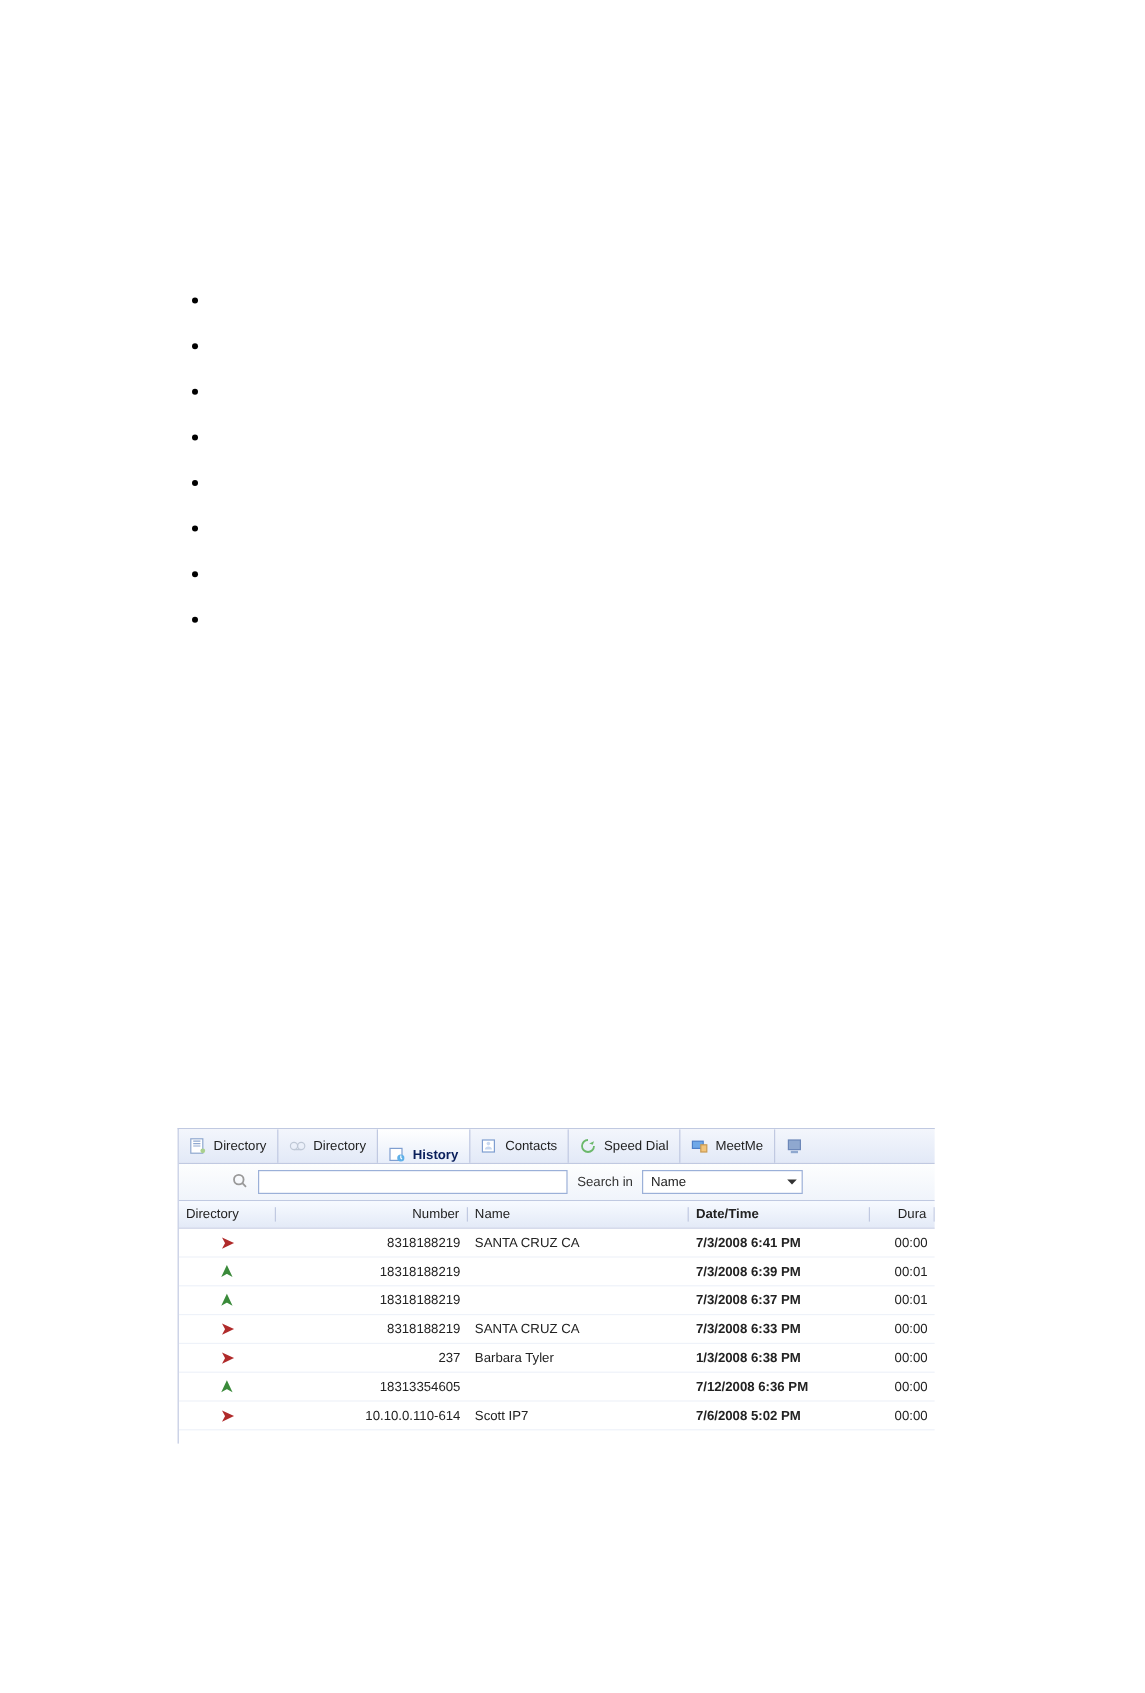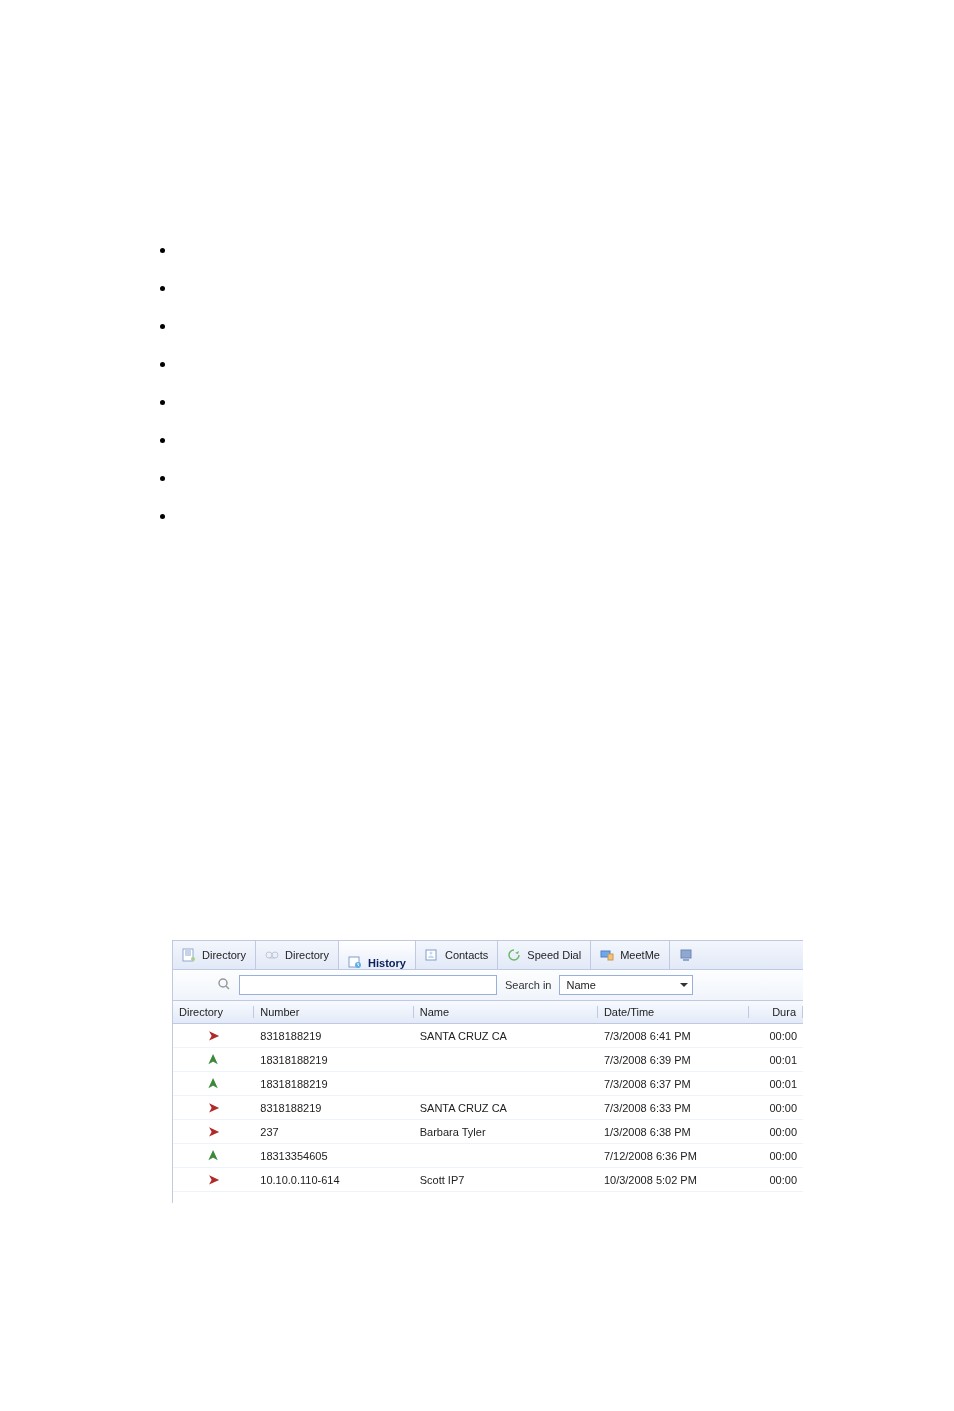--- a/index.html
+++ b/index.html
@@ -24,21 +24,21 @@
     }
     .bullets .dot {
       width: 5px;
       height: 5px;
       background: #000;
       border-radius: 50%;
       margin-bottom: 33px;
     }
     .app-window {
       position: absolute;
-      left: 172px;
+      left: 148px;
       top: 940px;
       width: 630px;
       height: 262px;
       overflow: hidden;
       border-top: 1px solid #c0c9e1;
       border-left: 1px solid #c0c9e1;
       font-family: Tahoma, Arial, sans-serif;
       font-size: 11px;
       color: #222;
     }
@@ -124,23 +124,23 @@
     }
     .th {
       padding: 0 6px;
       border-right: 1px solid #c0c9e1;
       color: #222;
       box-sizing: border-box;
       overflow: hidden;
       white-space: nowrap;
     }
     .col-dir { width: 82px; }
-    .col-num { width: 161px; }
+    .col-num { width: 161px; text-align: right; }
     .col-name { width: 186px; }
-    .col-dt { width: 153px; }
+    .col-dt { width: 153px; font-weight: bold; }
     .col-dur { width: 54px; text-align: right; }
     .tbody {
       background: #fff;
     }
     .tr {
       display: flex;
       height: 23px;
       align-items: center;
       border-bottom: 1px solid #eef2f9;
     }
@@ -332,18 +332,18 @@
           <div class="td col-name"></div>
           <div class="td col-dt">7/12/2008 6:36 PM</div>
           <div class="td col-dur">00:00</div>
         </div>
         <div class="tr">
           <div class="td col-dir dir-cell">
             <span class="arrow-out">➤</span>
           </div>
           <div class="td col-num">10.10.0.110-614</div>
           <div class="td col-name">Scott IP7</div>
-          <div class="td col-dt">10/3/2008 5:02 PM</div>
+          <div class="td col-dt">7/6/2008 5:02 PM</div>
           <div class="td col-dur">00:00</div>
         </div>
       </div>
   </div>
 </div>
 
 </body></html>

